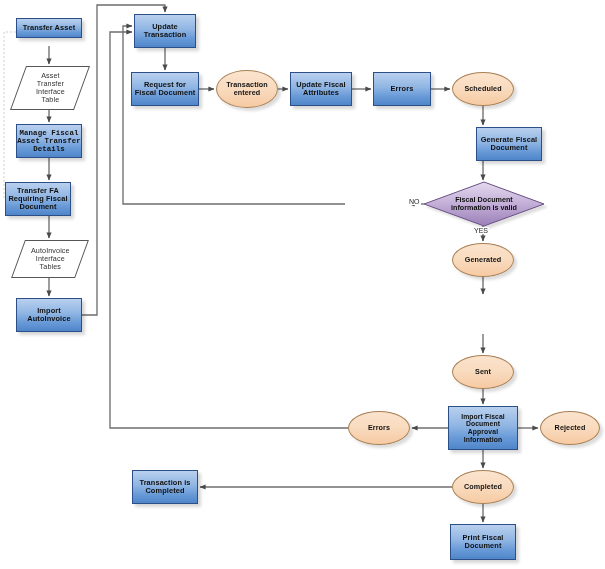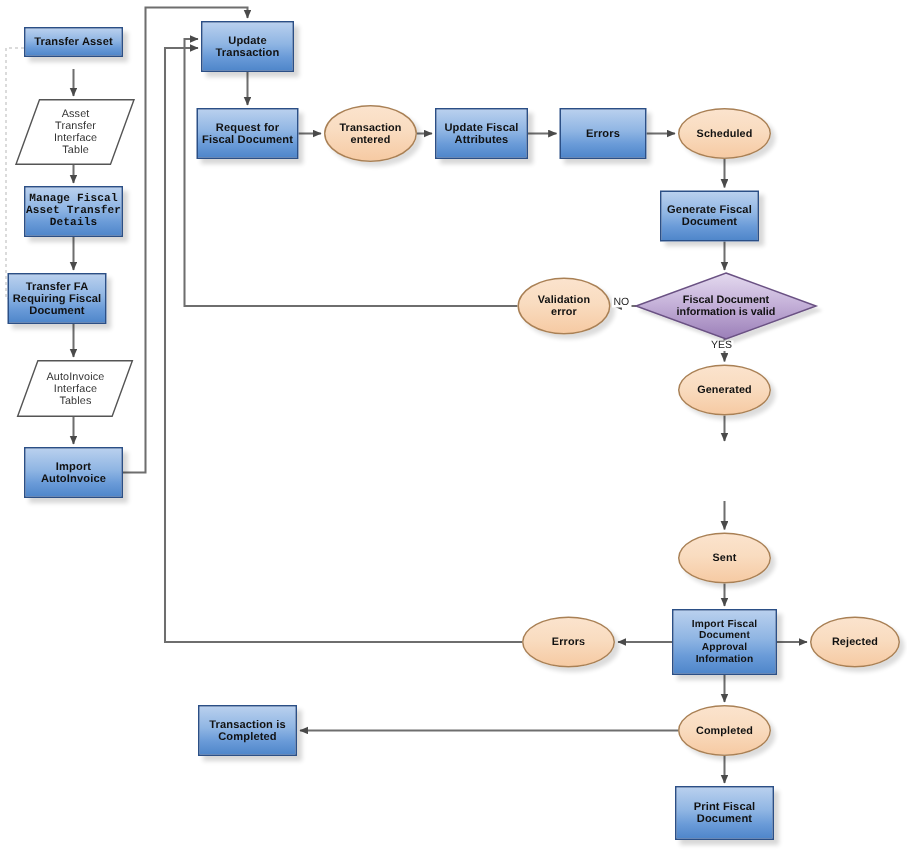--- a/index.html
+++ b/index.html
@@ -149,31 +149,28 @@
   </div>
 
   <div class="node proc" style="left:373px;top:72px;width:58px;height:34px;">
     <span>Errors</span>
   </div>
 
   <div class="node state" style="left:452px;top:72px;width:62px;height:34px;">
     <span>Scheduled</span>
   </div>
 
-  <div class="node proc" style="left:440px;top:127px;width:66px;height:34px;">
+  <div class="node proc" style="left:476px;top:127px;width:66px;height:34px;">
     <span>Generate Fiscal<br>Document</span>
   </div>
 
   <div class="decision-wrap" style="left:424px;top:182px;width:120px;height:44px;">
     <div class="dia-label">Fiscal Document<br>information is valid</div>
   </div>
 
-  <div class="node state" style="left:345px;top:185px;width:62px;height:38px;">
-    <span>Validation<br>error</span>
-  </div>
 
   <div class="node state" style="left:452px;top:243px;width:62px;height:34px;">
     <span>Generated</span>
   </div>
 
 
   <div class="node state" style="left:452px;top:355px;width:62px;height:34px;">
     <span>Sent</span>
   </div>
 

